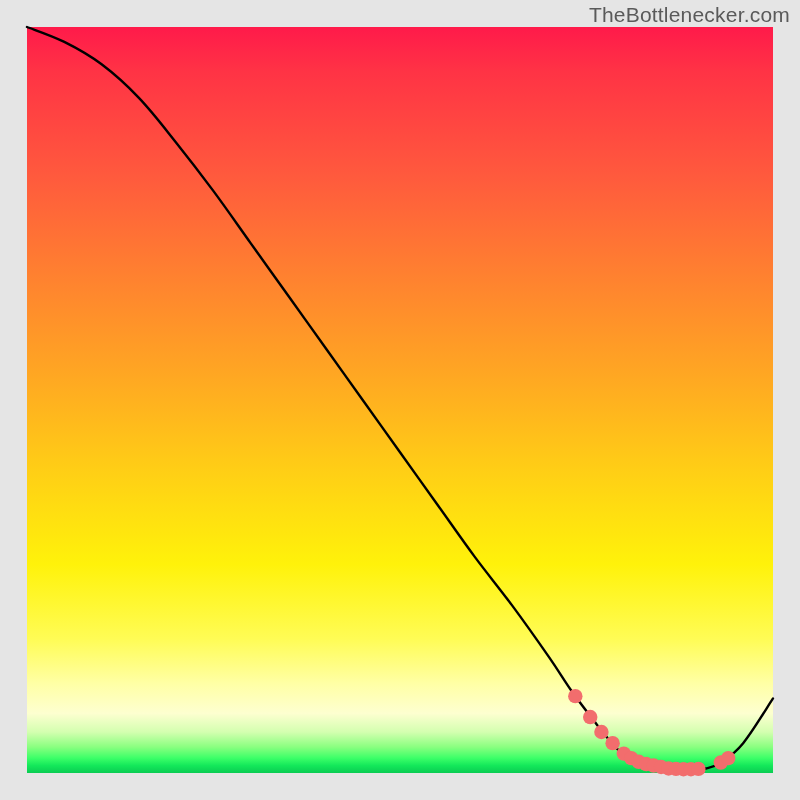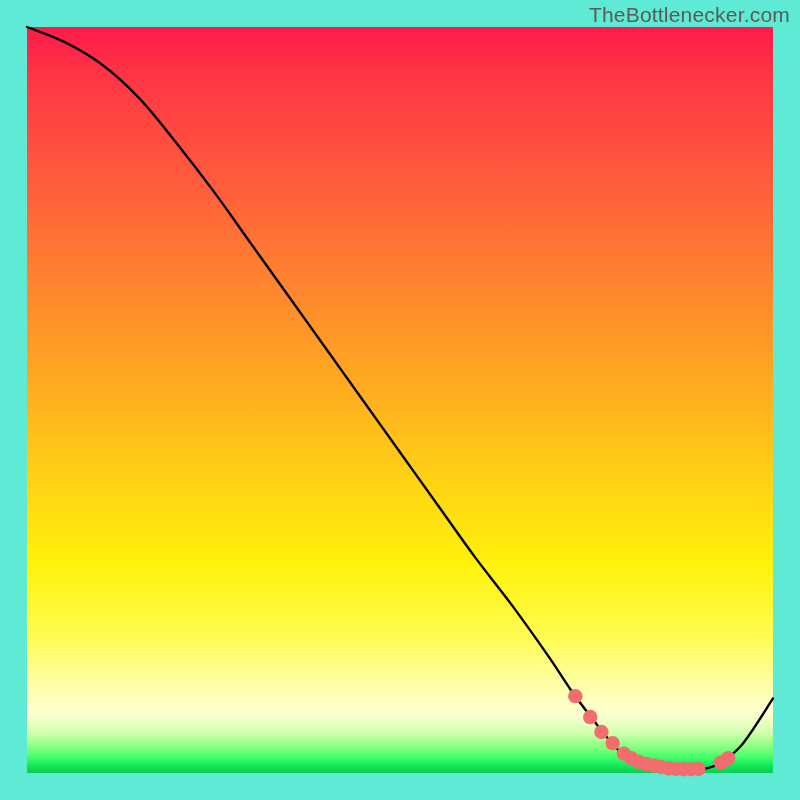--- a/index.html
+++ b/index.html
@@ -8,21 +8,21 @@
     width: 800px;
     height: 800px;
     background: #000;
     overflow: hidden;
     font-family: Arial, Helvetica, sans-serif;
   }
   .frame {
     position: relative;
     width: 800px;
     height: 800px;
-    background: #5eead4;
+    background: #e5e5e5;
   }
   .plot {
     position: absolute;
     left: 27px;
     top: 27px;
     width: 746px;
     height: 746px;
     
     background: linear-gradient(
       to bottom,

